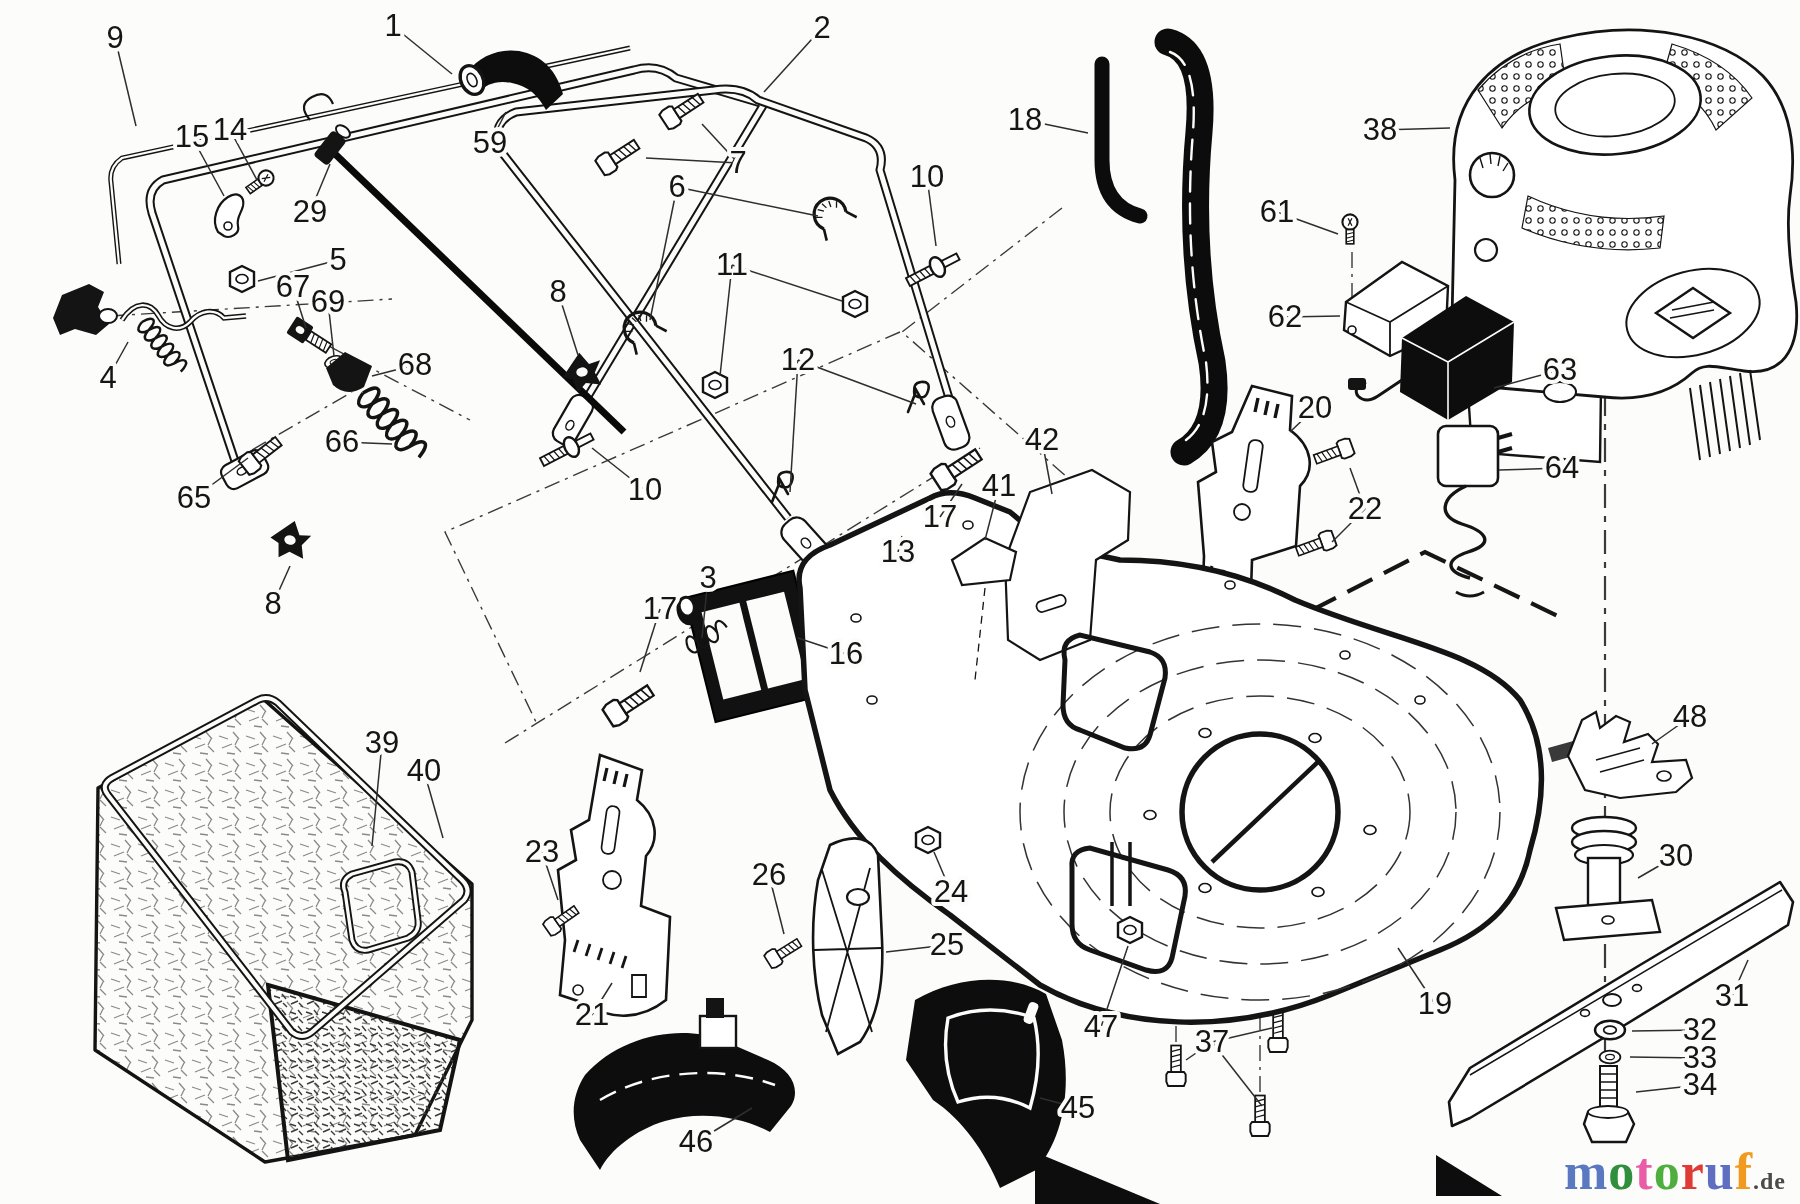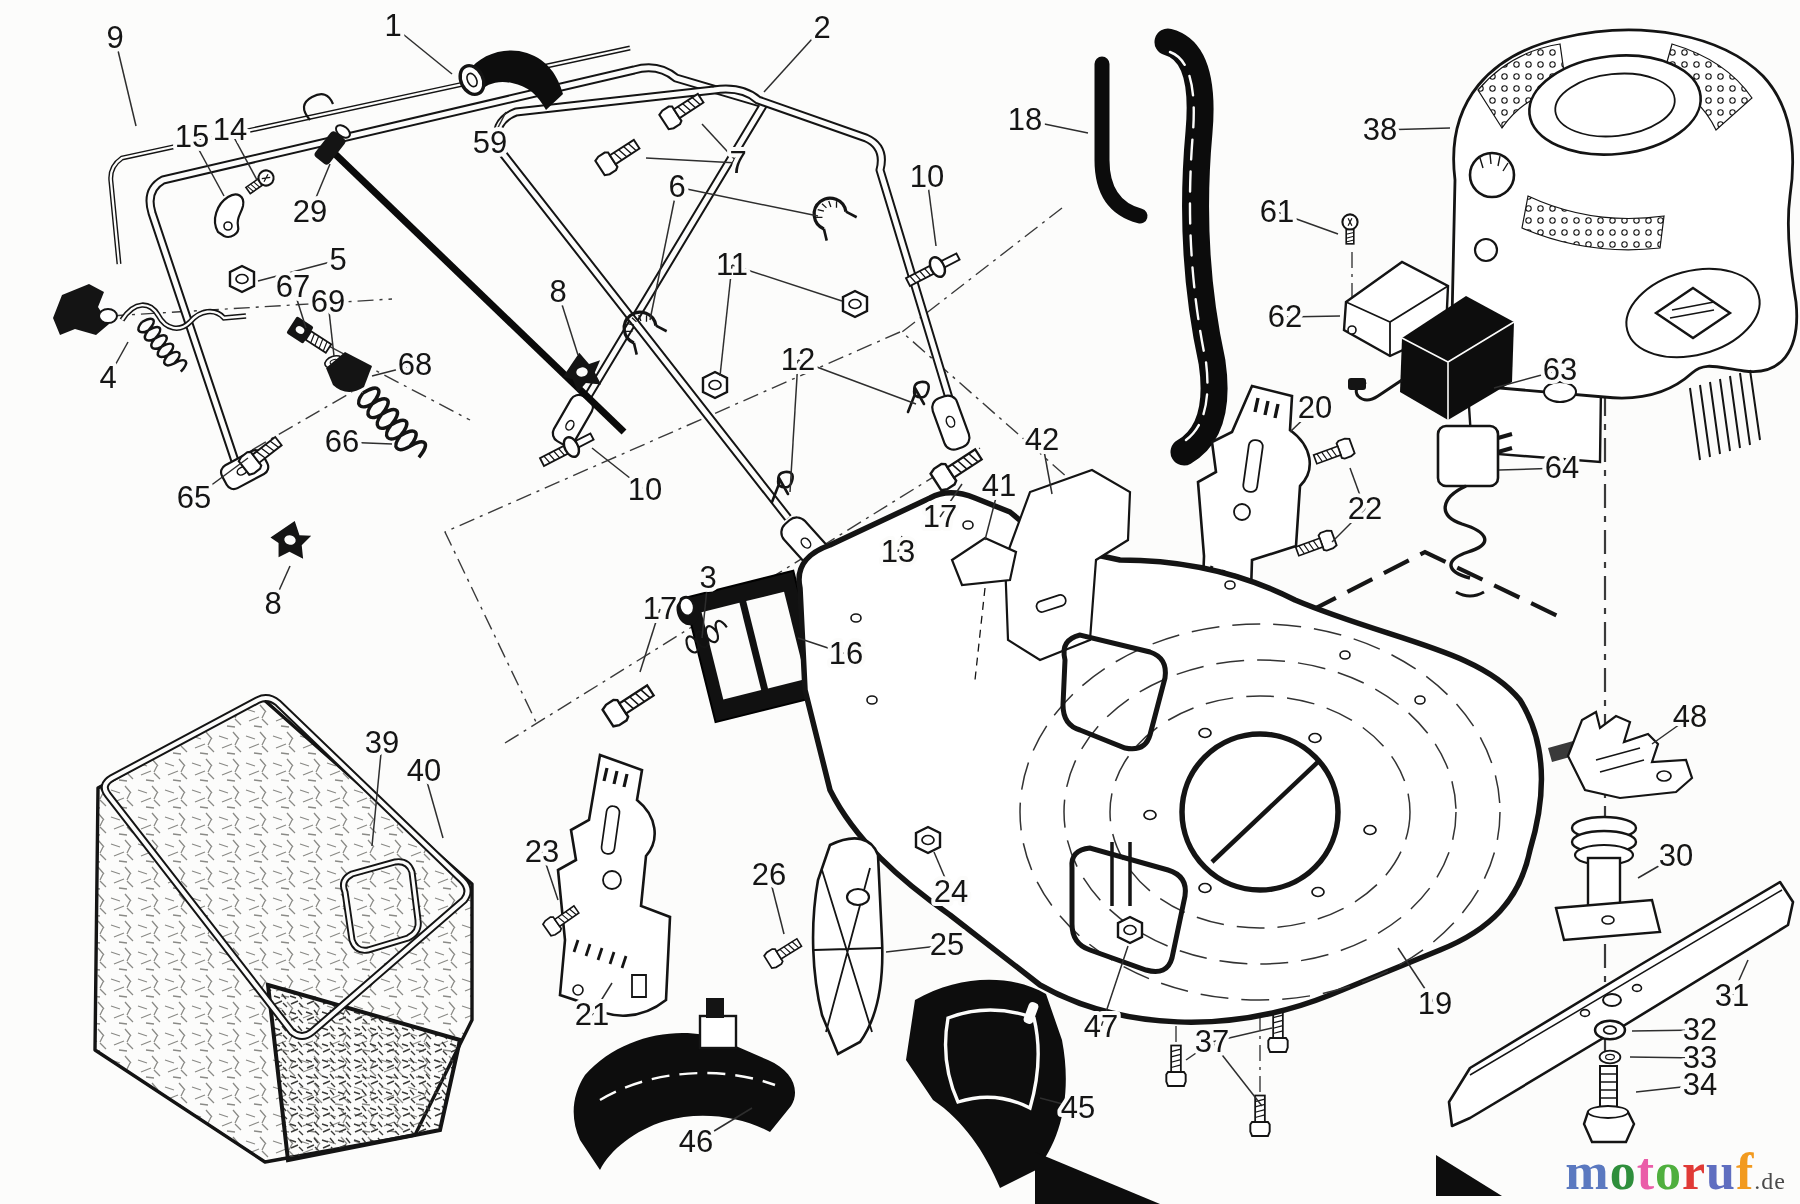--- a/index.html
+++ b/index.html
@@ -3,21 +3,21 @@
 <meta charset="utf-8">
 <style>
   html,body{margin:0;padding:0;background:#e8e8e8;}
   #stage{position:relative;width:1800px;height:1204px;background:#fcfcfb;overflow:hidden;
          font-family:"Liberation Sans",sans-serif;}
   svg text.callout{font-family:"Liberation Sans",sans-serif;font-size:31px;fill:#151515;
          paint-order:stroke;stroke:#fcfcfb;stroke-width:8px;stroke-linejoin:round;}
   .watermark{position:absolute;right:14px;bottom:6px;
          font-family:"Liberation Serif",serif;font-weight:bold;font-size:52px;line-height:1;
          letter-spacing:1px;user-select:none;}
-  .watermark .suffix{font-size:24px;font-weight:normal;vertical-align:baseline;text-align:center;}
+  .watermark .suffix{font-size:24px;font-weight:bold;vertical-align:baseline;text-align:center;}
 </style>
 </head>
 <body>
 
 <div id="stage">
 
 <svg id="diagram" width="1800" height="1204" viewBox="0 0 1800 1204">
   <defs>
     <pattern id="grass" width="27" height="27" patternUnits="userSpaceOnUse">
       <path d="M3,7 l9,3 M17,3 l6,7 M6,19 l10,-4 M19,17 l6,6 M11,24 l8,1 M22,10 l-3,6" stroke="#8a8a86" stroke-width="1.3" fill="none"></path>

